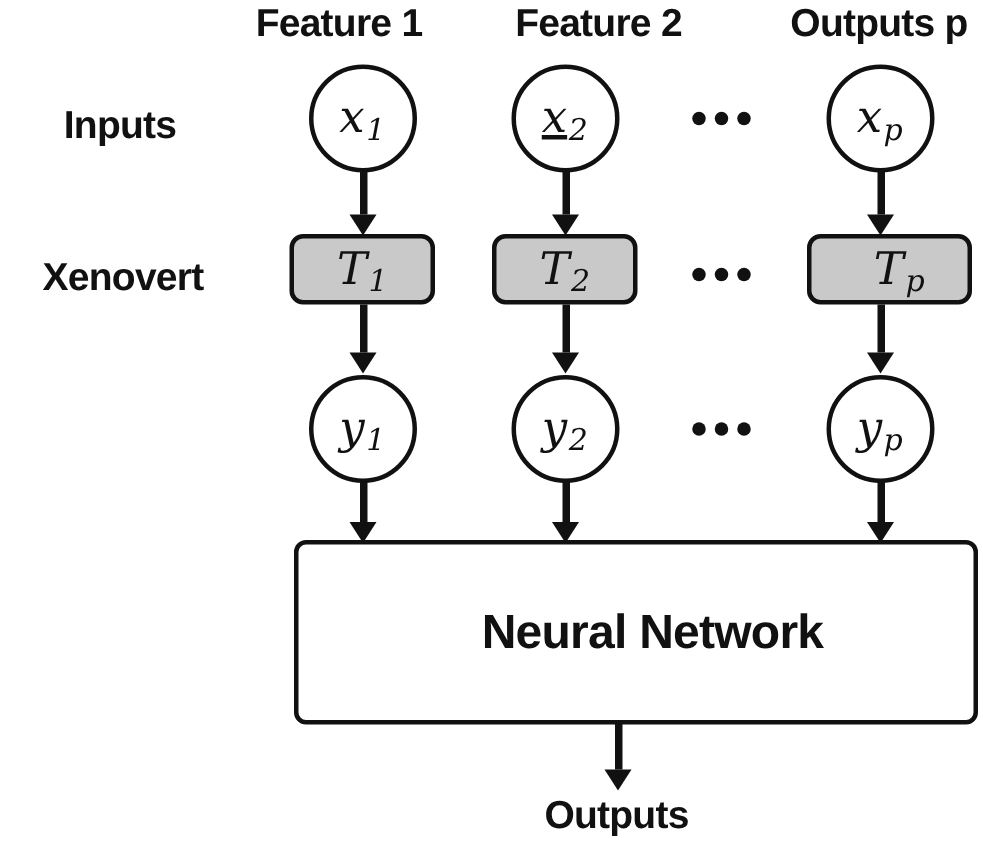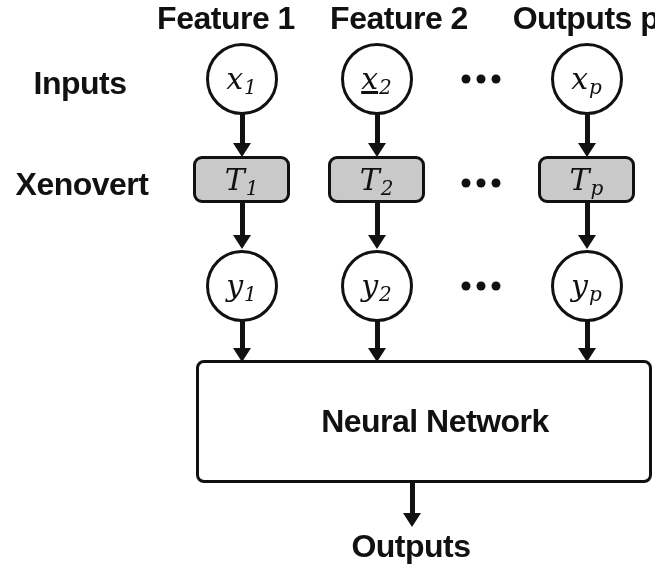--- a/index.html
+++ b/index.html
@@ -12,21 +12,21 @@
     position: relative;
     width: 655px;
     height: 565px;
     background: var(--background);
     font-family: "Liberation Sans", sans-serif;
     color: var(--stroke);
     overflow: hidden;
   }
   .abs { position: absolute; }
   .label {
-    font-size: 32px;
+    font-size: 26px;
     font-weight: 600;
     letter-spacing: -0.5px;
     white-space: nowrap;
     line-height: 1.06;
   }
   .feature-label { transform: translateX(-50%); top: 2px; }
   .left-label { transform: translate(-50%, -50%); text-align: center; }
 
   .circle {
     width: 66px; height: 66px;
@@ -125,21 +125,21 @@
       <div class="shaft"></div>
       <div class="head"></div>
     </div>
 
   <div class="abs tbox" style="left:193px; top:156px;">
     <span class="math"><span>T</span><sub>1</sub></span>
   </div>
   <div class="abs tbox" style="left:328px; top:156px;">
     <span class="math"><span>T</span><sub>2</sub></span>
   </div>
-  <div class="abs tbox" style="left:538px; top:156px;">
+  <div class="abs tbox" style="left:538px; top:156px;padding-left:13px;">
     <span class="math"><span>T</span><sub>p</sub></span>
   </div>
   <div class="abs dots" style="left:481px; top:183px;">
     <span class="dot"></span>
       <span class="dot"></span>
       <span class="dot"></span>
   </div>
 
   <div class="abs arrow" style="left:232.5px; top:203px; height:46px;">
       <div class="shaft"></div>

